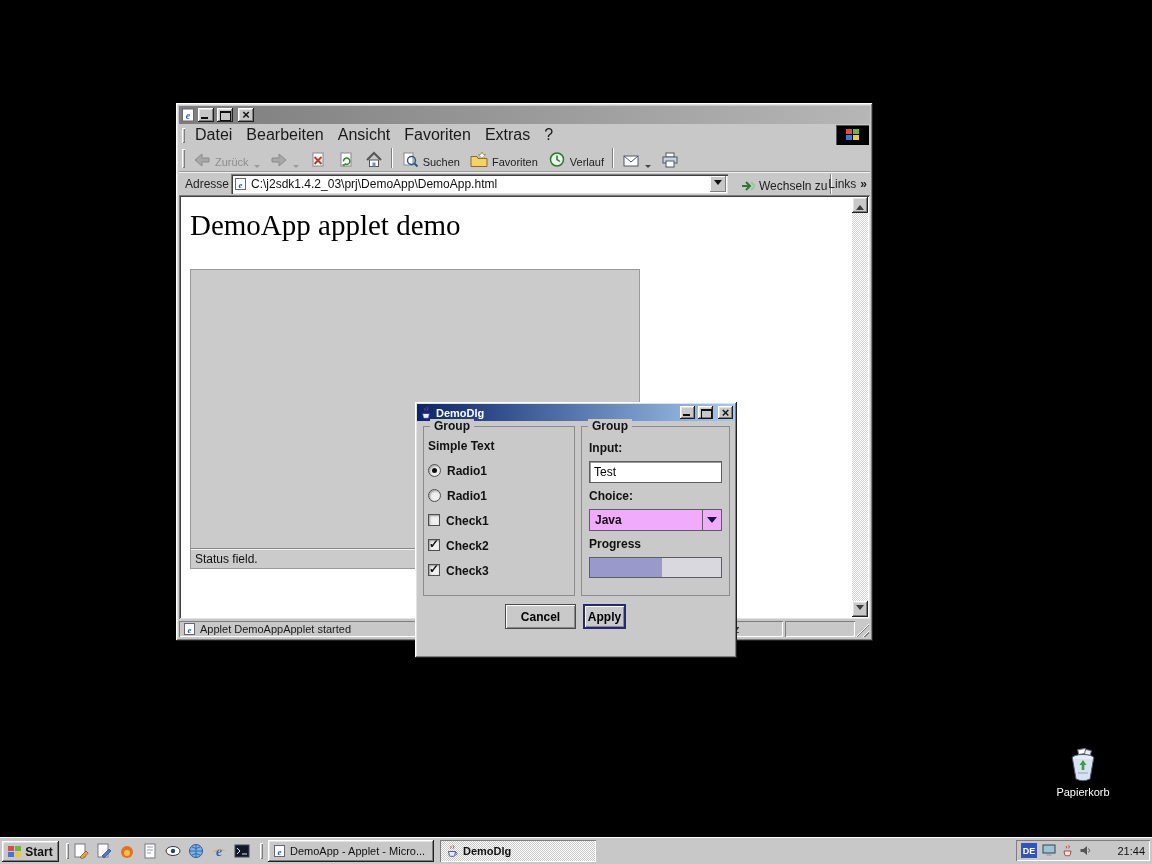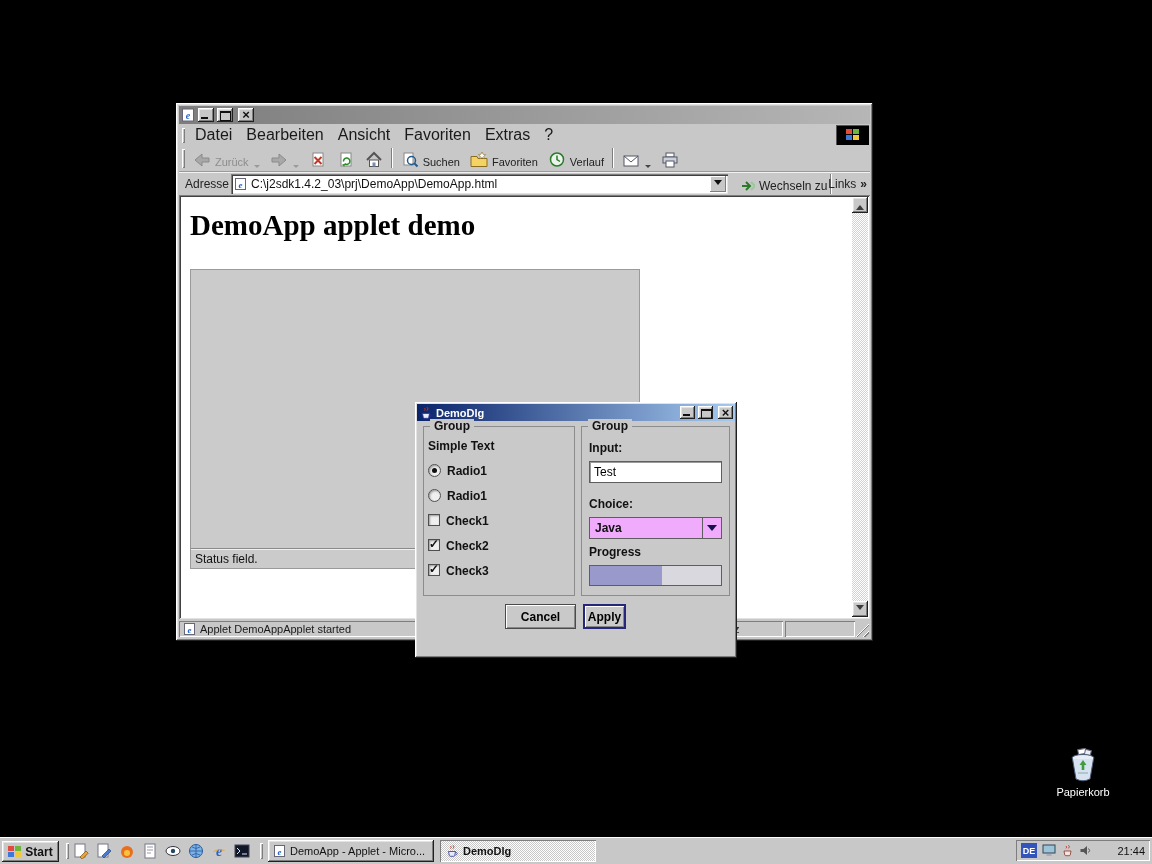--- a/index.html
+++ b/index.html
@@ -194,21 +194,21 @@
       </span>
       <span class="sep-v abs" style="left:648px;top:1px"></span>
       <span class="abs flex" style="right:3px;top:0;height:22px;gap:4px">
         <span style="font-size:12px;color:#222">Links</span>
         <span style="font-size:12px;color:#222;font-weight:bold">»</span>
       </span>
     </div>
 
     <div class="abs s3" style="left:3px;top:92px;right:3px;bottom:22px;background:#fff">
 
-      <h1 class="abs" style="left:11px;top:14px;font-family:'Liberation Serif',serif;font-size:29px;font-weight:bold;color:#000">DemoApp applet demo</h1>
+      <h1 class="abs" style="left:11px;top:14px;font-family:'Liberation Serif',serif;font-size:29px;font-weight:normal;color:#000">DemoApp applet demo</h1>
 
       <div class="abs metal" style="left:11px;top:74px;width:450px;height:300px;border:1px solid #9a9a9a">
         <div class="abs" style="left:0;top:22px;right:0;bottom:20px"></div>
         <div class="abs" style="left:0;bottom:0;right:0;height:20px;border-top:1px solid #8a8a8a;box-shadow:inset 0 1px #f0f0f0;display:flex;align-items:center">
           <span style="padding-left:4px;font-size:12px">Status field.</span>
         </div>
       </div>
 
       <div class="abs dither" style="right:2px;top:2px;bottom:2px;width:16px">
         <div class="abs chrome r3" style="left:0;top:0;width:16px;height:16px;display:flex;align-items:center;justify-content:center">
@@ -278,21 +278,21 @@
       <div class="g-row">
         <span class="check on"></span>
         <span class="m-bold">Check3</span>
       </div>
     </div>
 
     <div class="group" style="left:166px;top:24px;width:149px;height:170px;padding:14px 7px 0 7px">
       <span class="group-title">Group</span>
       <div class="m-bold" style="height:20px">Input:</div>
       <input class="m-field" readonly="" value="Test" style="">
-      <div class="m-bold" style="height:20px;margin-top:14px">Choice:</div>
+      <div class="m-bold" style="height:20px;margin-top:6px">Choice:</div>
       <div class="flex" style="height:22px;border:1px solid #5e5e5e;background:#f0abfc">
         <span class="m-bold" style="flex:1;padding-left:5px">Java</span>
         <span style="width:19px;height:100%;border-left:1px solid #5e5e5e;display:flex;align-items:center;justify-content:center">
           <span style="width:0;height:0;border-left:5px solid transparent;border-right:5px solid transparent;border-top:6px solid #14144a"></span>
         </span>
       </div>
       <div class="m-bold" style="height:20px;margin-top:6px">Progress</div>
       <div style="height:21px;border:1px solid #5e5e5e;background:#d8d8de;position:relative">
         <div style="position: absolute; left: 0px; top: 0px; bottom: 0px; background: rgb(153, 153, 204); width: 55%;"></div>
       </div>

